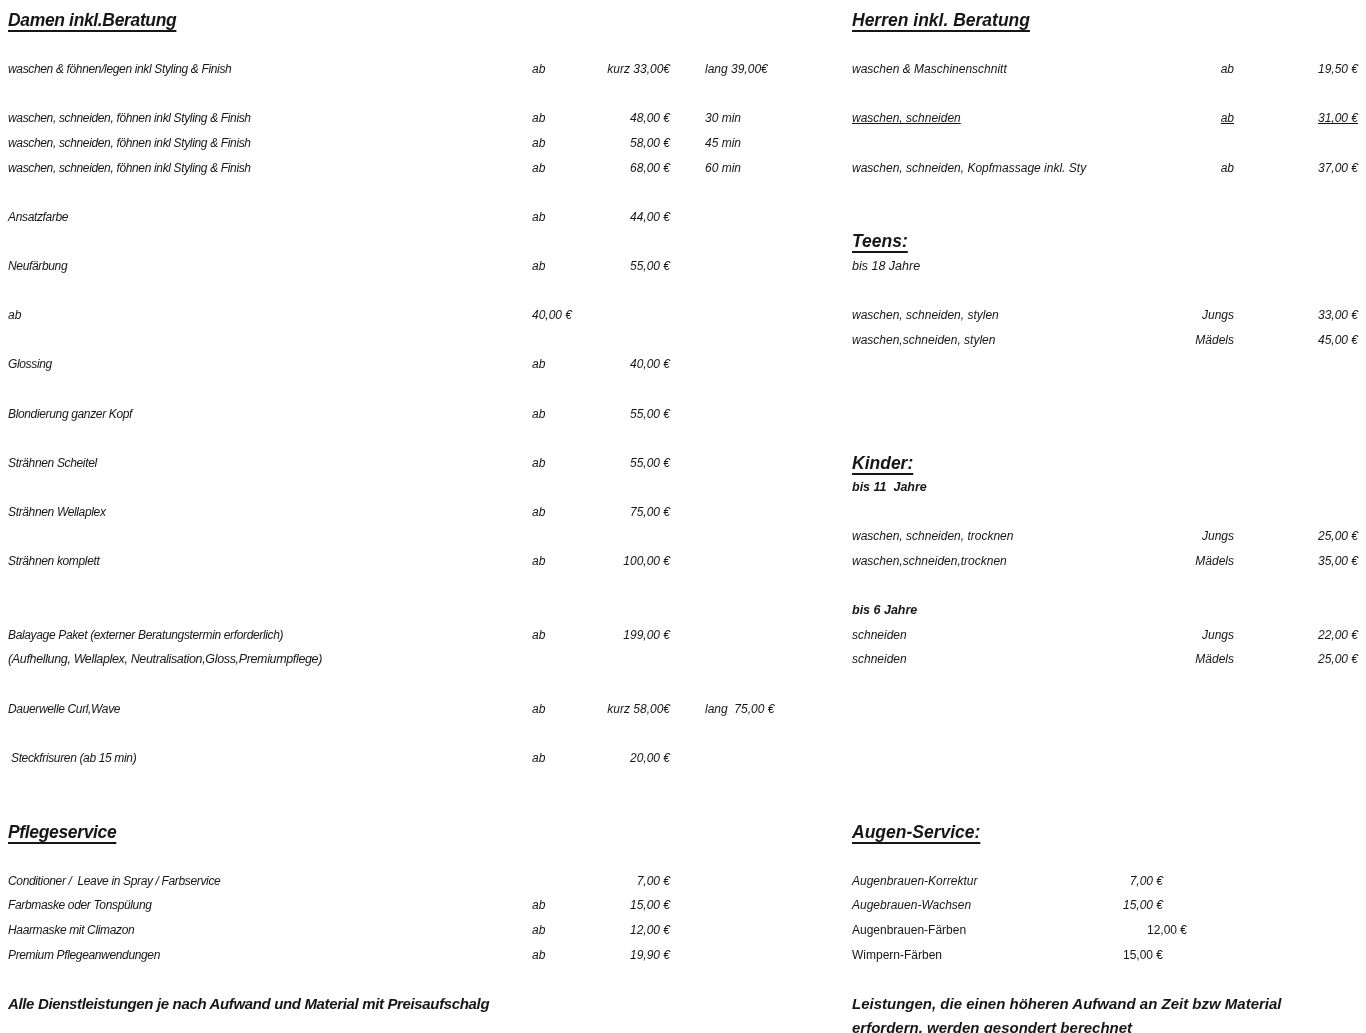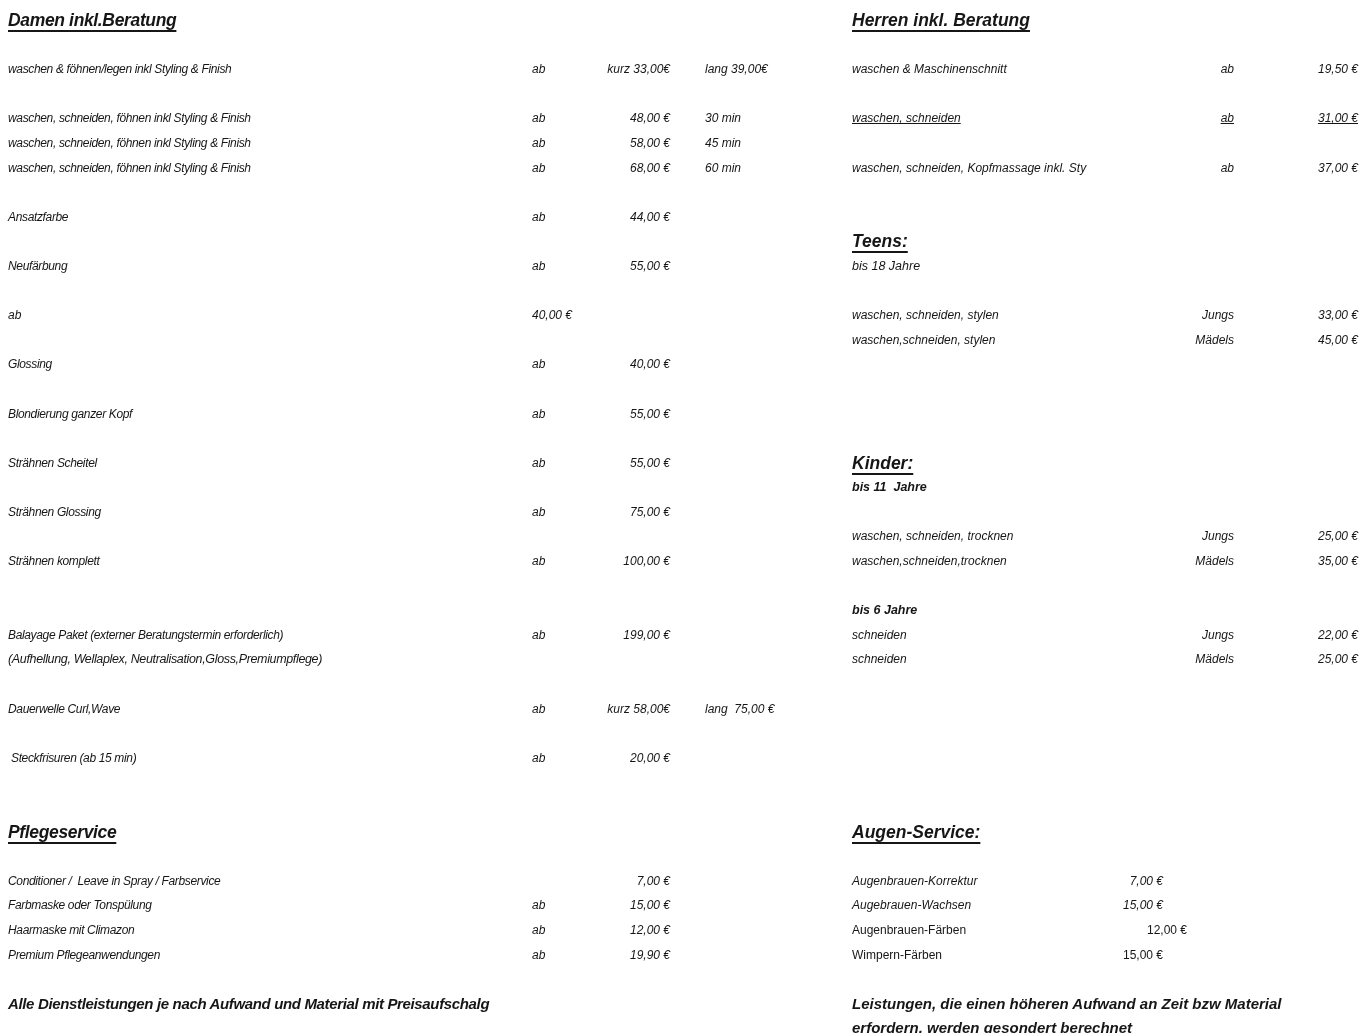--- a/index.html
+++ b/index.html
@@ -102,21 +102,21 @@
       <span class="extra"></span>
     </div>
     <div class="block row left" style="margin-top: 24.6px;">
       <span class="label">Strähnen Scheitel</span>
       <span class="ab">ab</span>
       <span class="price">55,00 €</span>
       <span class="gapcell"></span>
       <span class="extra"></span>
     </div>
     <div class="block row left" style="margin-top: 24.6px;">
-      <span class="label">Strähnen Glossing</span>
+      <span class="label">Strähnen Wellaplex</span>
       <span class="ab">ab</span>
       <span class="price">75,00 €</span>
       <span class="gapcell"></span>
       <span class="extra"></span>
     </div>
     <div class="block row left" style="margin-top: 24.6px;">
       <span class="label">Strähnen komplett</span>
       <span class="ab">ab</span>
       <span class="price">100,00 €</span>
       <span class="gapcell"></span>

